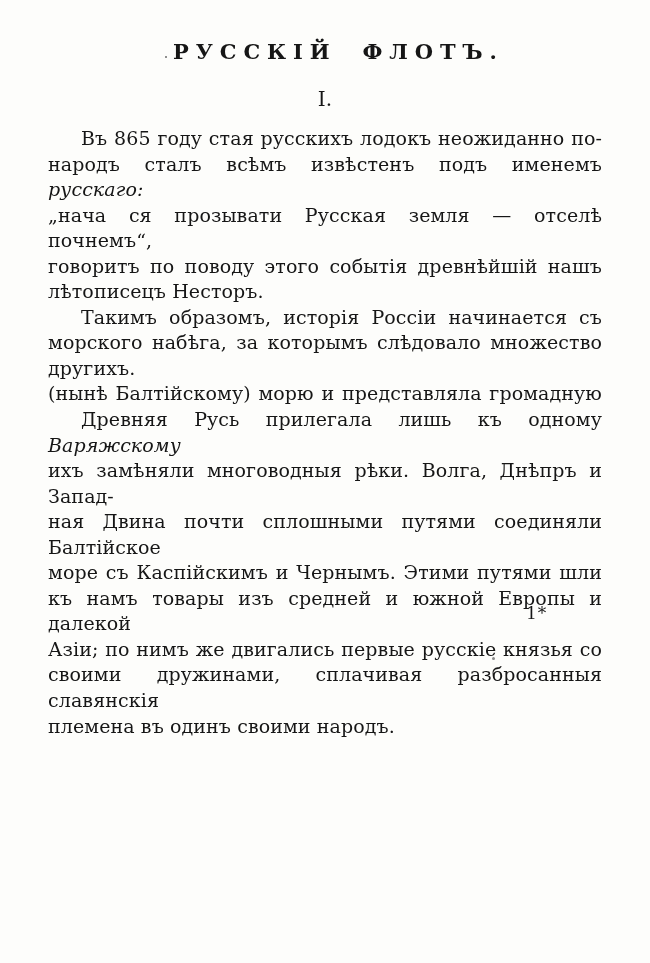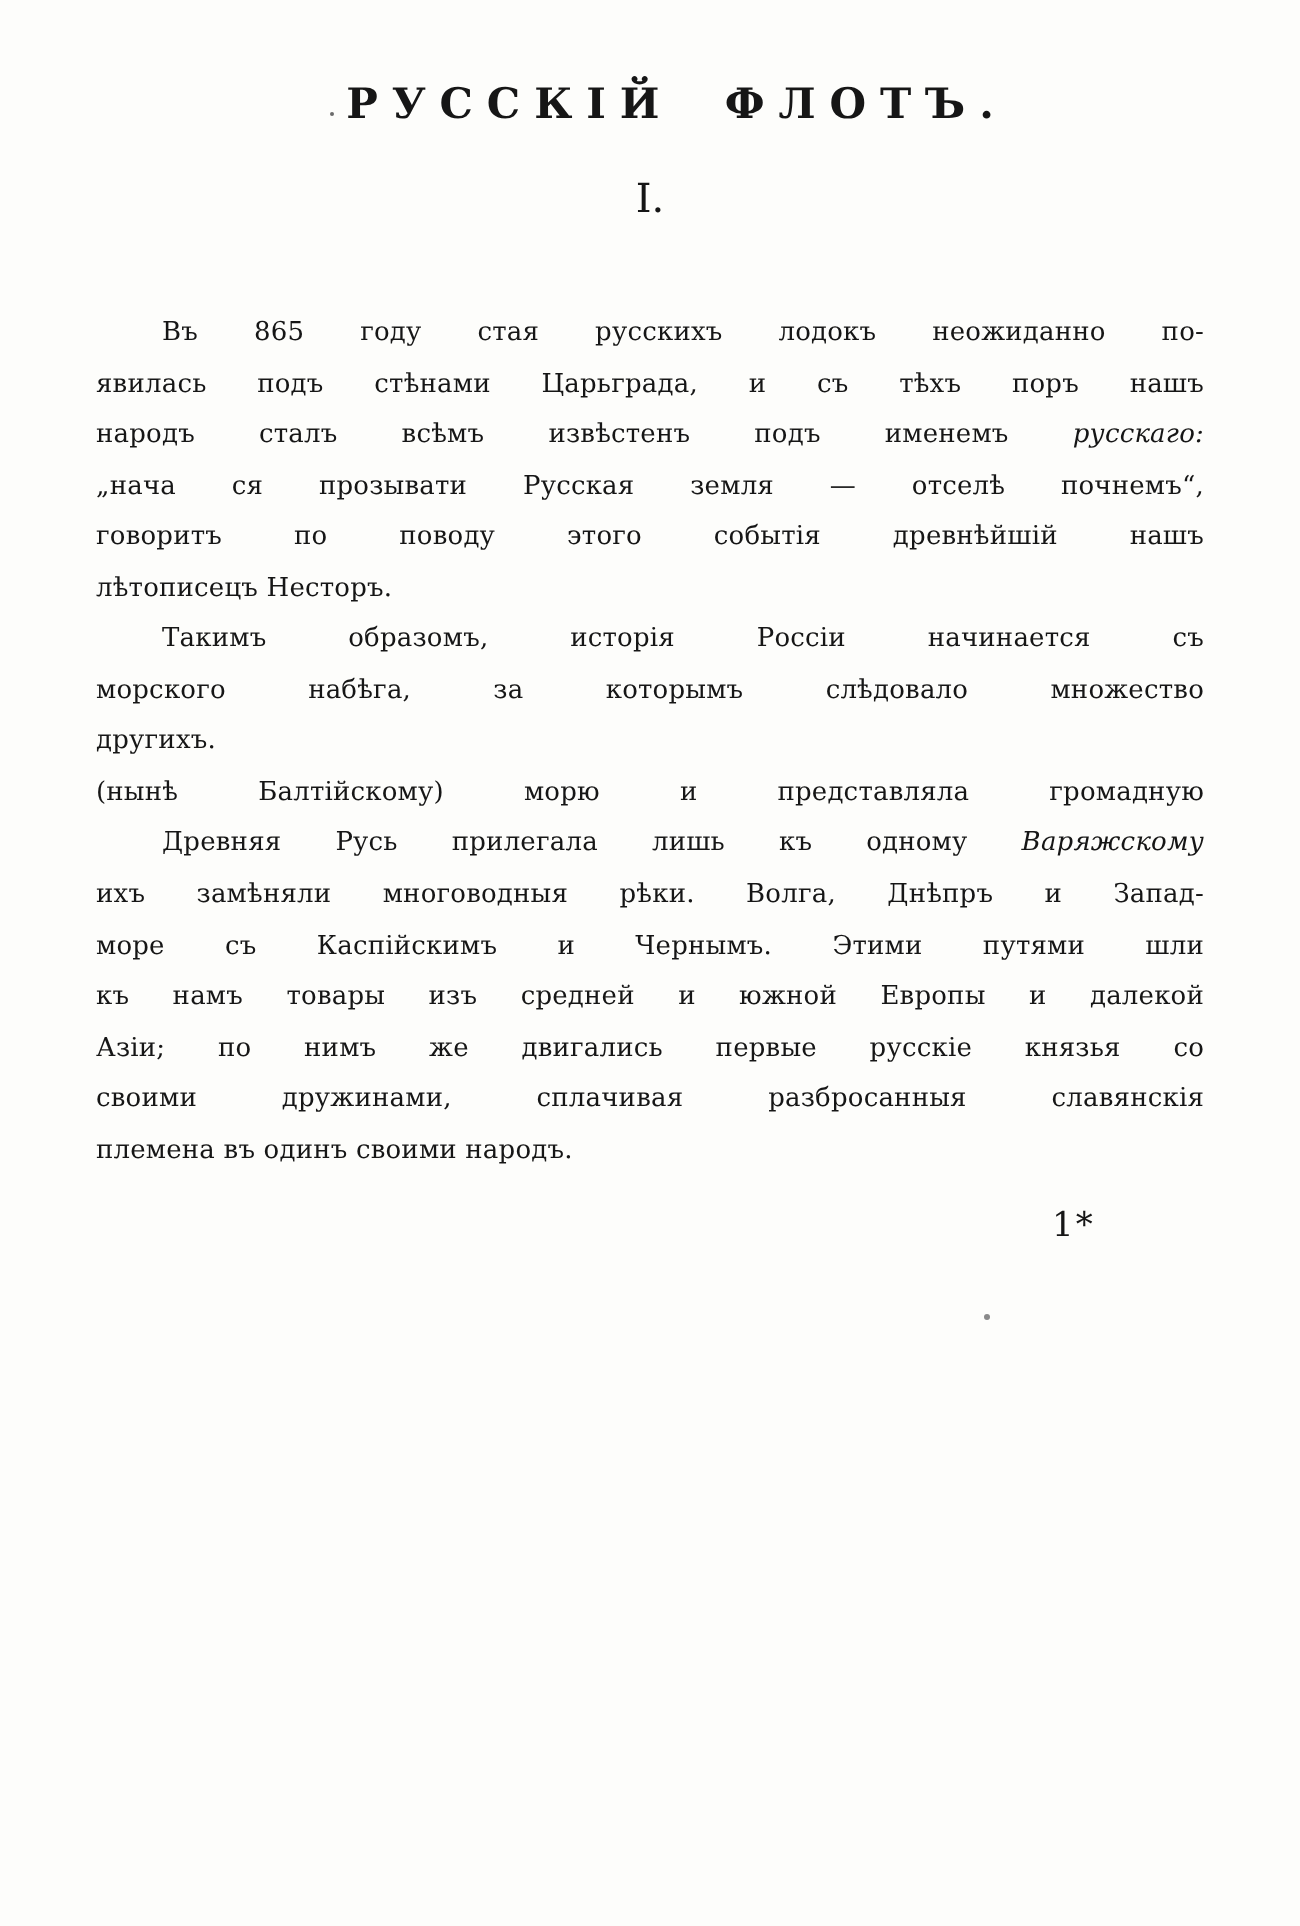--- a/index.html
+++ b/index.html
@@ -34,24 +34,23 @@
     width: 100%;
     text-align: center;
     font-size: 20px;
     line-height: 1.1;
   }
   .body-text {
     position: absolute;
     top: 126px;
     left: 48px;
     width: 554px;
-    font-size: 13px;
+    font-size: 19px;
     line-height: 25.55px;
     letter-spacing: 0.1px;
-    margin-top: 28px;
   }
   .line { text-align: justify; }
   .line.just { text-align-last: justify; }
   .line.ind { text-indent: 33px; }
   .it { font-style: italic; }
   .signature {
     position: absolute;
     top: 603px;
     left: 526px;
     font-size: 17px;
@@ -67,31 +66,31 @@
 </style>
 </head>
 <body>
 
 <div class="page">
   <span class="speck speck-title"></span>
   <div class="title">РУССКІЙ ФЛОТЪ.</div>
   <div class="chapter">I.</div>
   <div class="body-text">
       <div class="line just ind"><span>Въ 865 году стая русскихъ лодокъ неожиданно по-</span></div>
-      <div class="line just"><span>явилась подъ стѣнами Царьграда, и съ тѣхъ поръ нашъ</span></div>
       <div class="line just"><span>народъ сталъ всѣмъ извѣстенъ подъ именемъ </span><span class="it">русскаго:</span></div>
       <div class="line just"><span>„нача ся прозывати Русская земля — отселѣ почнемъ“,</span></div>
       <div class="line just"><span>говоритъ по поводу этого событія древнѣйшій нашъ</span></div>
       <div class="line"><span>лѣтописецъ Несторъ.</span></div>
       <div class="line just ind"><span>Такимъ образомъ, исторія Россіи начинается съ</span></div>
       <div class="line just"><span>морского набѣга, за которымъ слѣдовало множество</span></div>
       <div class="line"><span>другихъ.</span></div>
       <div class="line just"><span>(нынѣ Балтійскому) морю и представляла громадную</span></div>
       <div class="line just ind"><span>Древняя Русь прилегала лишь къ одному </span><span class="it">Варяжскому</span></div>
       <div class="line just"><span>ихъ замѣняли многоводныя рѣки. Волга, Днѣпръ и Запад-</span></div>
+      <div class="line just"><span>ная Двина почти сплошными путями соединяли Балтійское</span></div>
       <div class="line just"><span>море съ Каспійскимъ и Чернымъ. Этими путями шли</span></div>
       <div class="line just"><span>къ намъ товары изъ средней и южной Европы и далекой</span></div>
       <div class="line just"><span>Азіи; по нимъ же двигались первые русскіе князья со</span></div>
       <div class="line just"><span>своими дружинами, сплачивая разбросанныя славянскія</span></div>
       <div class="line"><span>племена въ одинъ своими народъ.</span></div>
     </div>
   <div class="signature">1*</div>
   <span class="speck speck-bottom"></span>
 </div>
 

